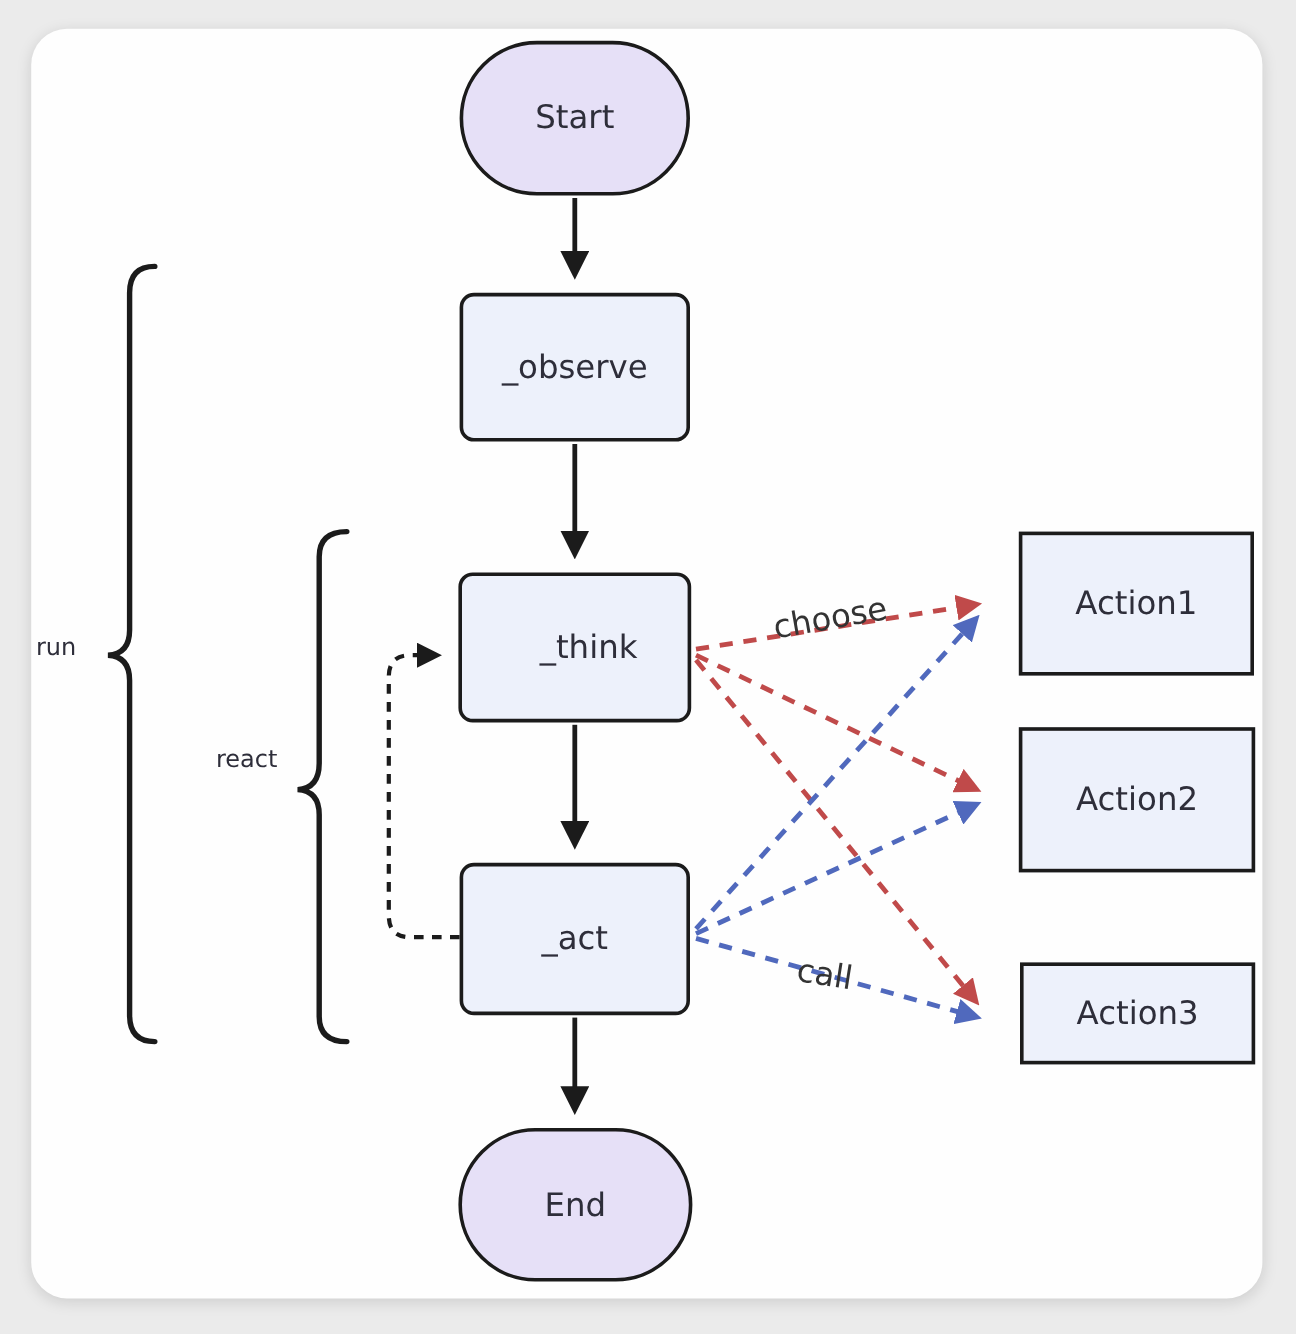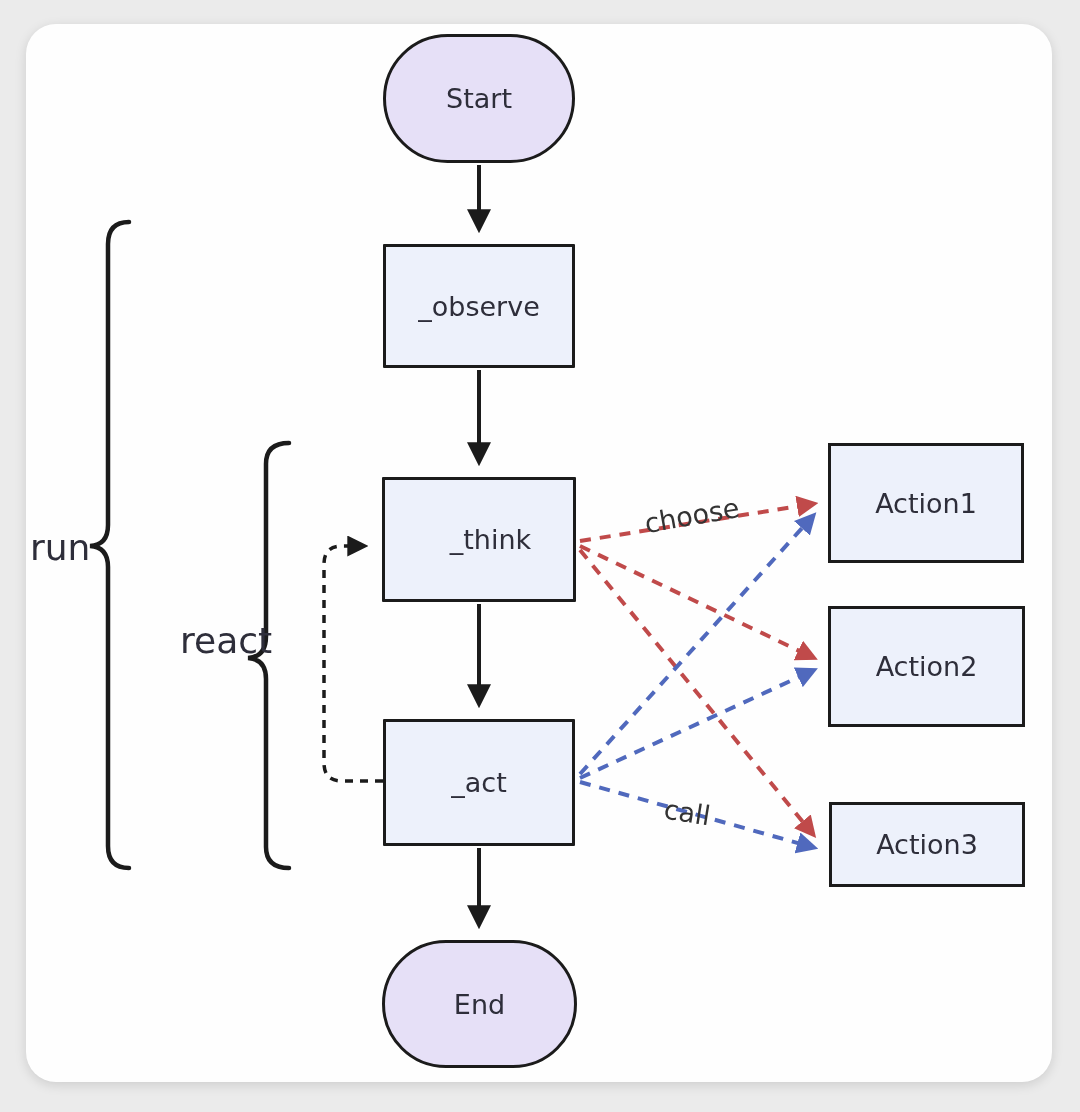--- a/index.html
+++ b/index.html
@@ -33,32 +33,32 @@
   .edge-blue{stroke:var(--arrow-blue);stroke-width:4;fill:none;stroke-dasharray:11 9;}
   .brace{stroke:var(--arrow-black);stroke-width:4.5;fill:none;stroke-linecap:round;}
   .mk-black{fill:var(--arrow-black);}
   .mk-red{fill:var(--arrow-red);}
   .mk-blue{fill:var(--arrow-blue);}
   .node{
     position:absolute;display:flex;align-items:center;justify-content:center;
     border:3px solid var(--node-border);font-size:27px;color:var(--node-text);
   }
   .stadium{background:var(--stadium-fill);border-radius:70px;}
-  .process{background:var(--process-fill);border-radius:1px;}
-  .action{background:var(--action-fill);border-radius:0;}
+  .process{background:var(--process-fill);border-radius:12px;}
+  .action{background:var(--action-fill);border-radius:0;margin-left:21px;}
   #node-start{left:383px;top:34px;width:192px;height:129px;}
   #node-observe{left:383px;top:244px;width:192px;height:124px;}
   #node-think{left:382px;top:477px;width:194px;height:125px;padding-left:23px;}
   #node-act{left:383px;top:719px;width:192px;height:127px;}
   #node-end{left:382px;top:940px;width:195px;height:128px;}
   #node-action1{left:828px;top:443px;width:196px;height:120px;}
   #node-action2{left:828px;top:606px;width:197px;height:121px;}
   #node-action3{left:829px;top:802px;width:196px;height:85px;}
   .group-label{
-    position:absolute;font-size:36px;color:var(--node-text);text-align:left;
+    position:absolute;font-size:20px;color:var(--node-text);text-align:left;
   }
   #label-run{left:30px;top:527px;width:56px;}
   #label-react{left:180px;top:620px;width:70px;}
   .edge-label{
     position:absolute;font-size:27px;color:var(--label-text);white-space:nowrap;
   }
   #label-choose{left:644px;top:500px;transform:rotate(-10deg);}
   #label-call{left:664px;top:797px;transform:rotate(9deg);}
   .watermark{
     position:absolute;right:6px;top:1044px;

